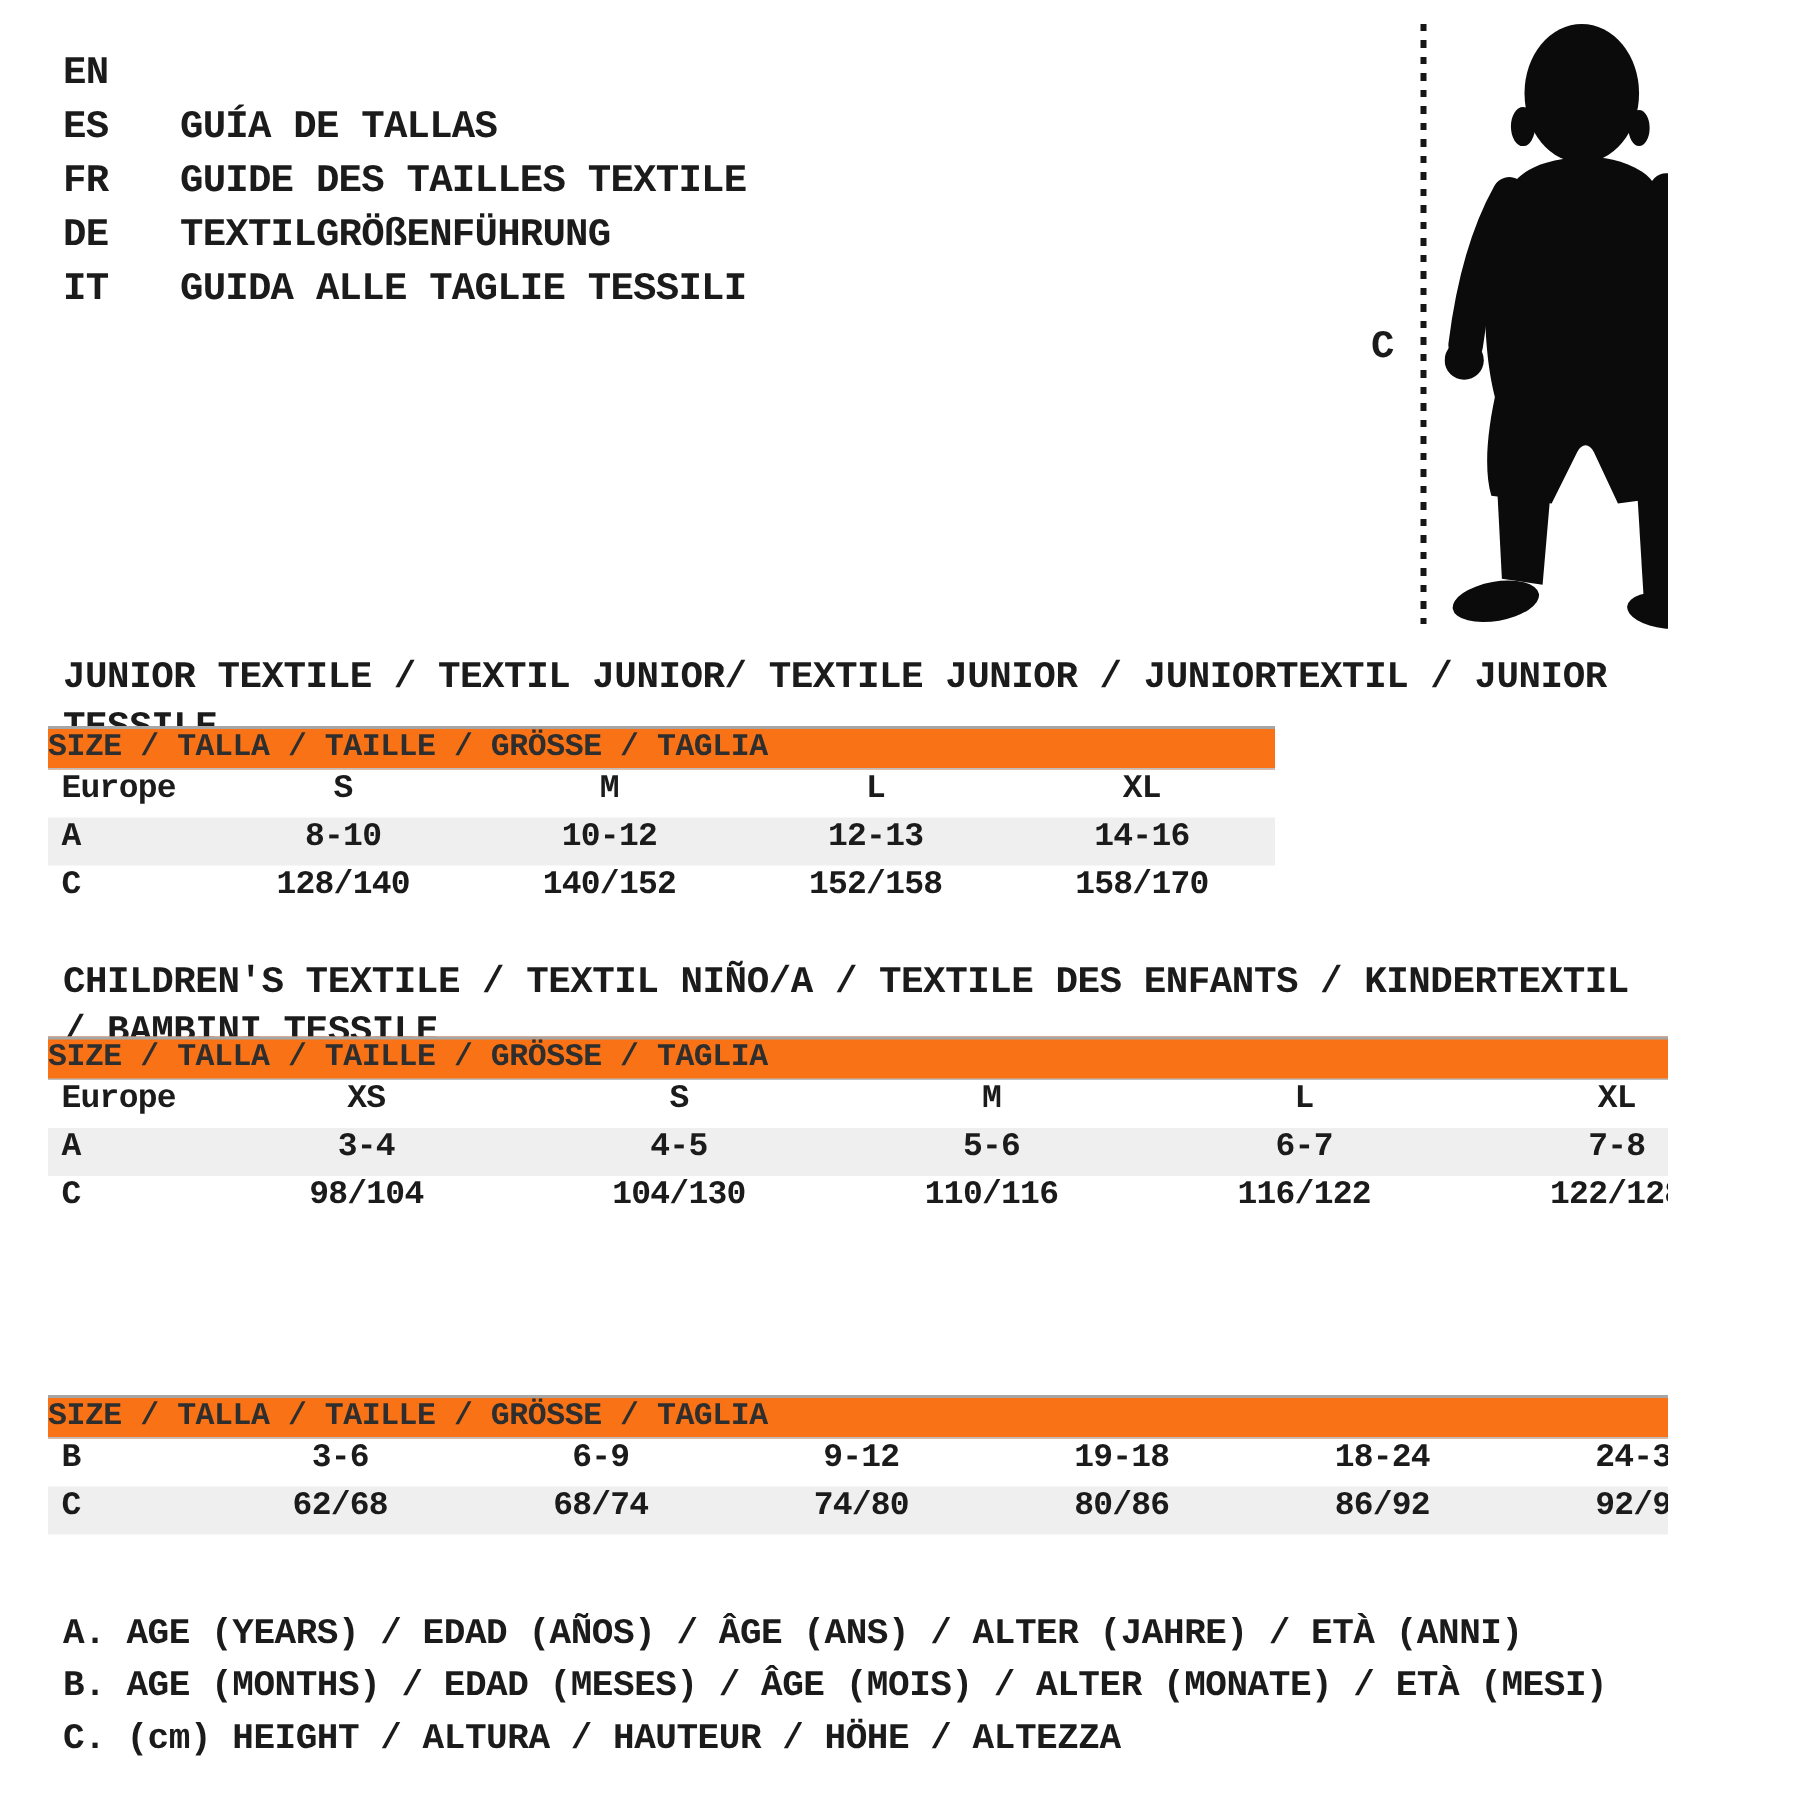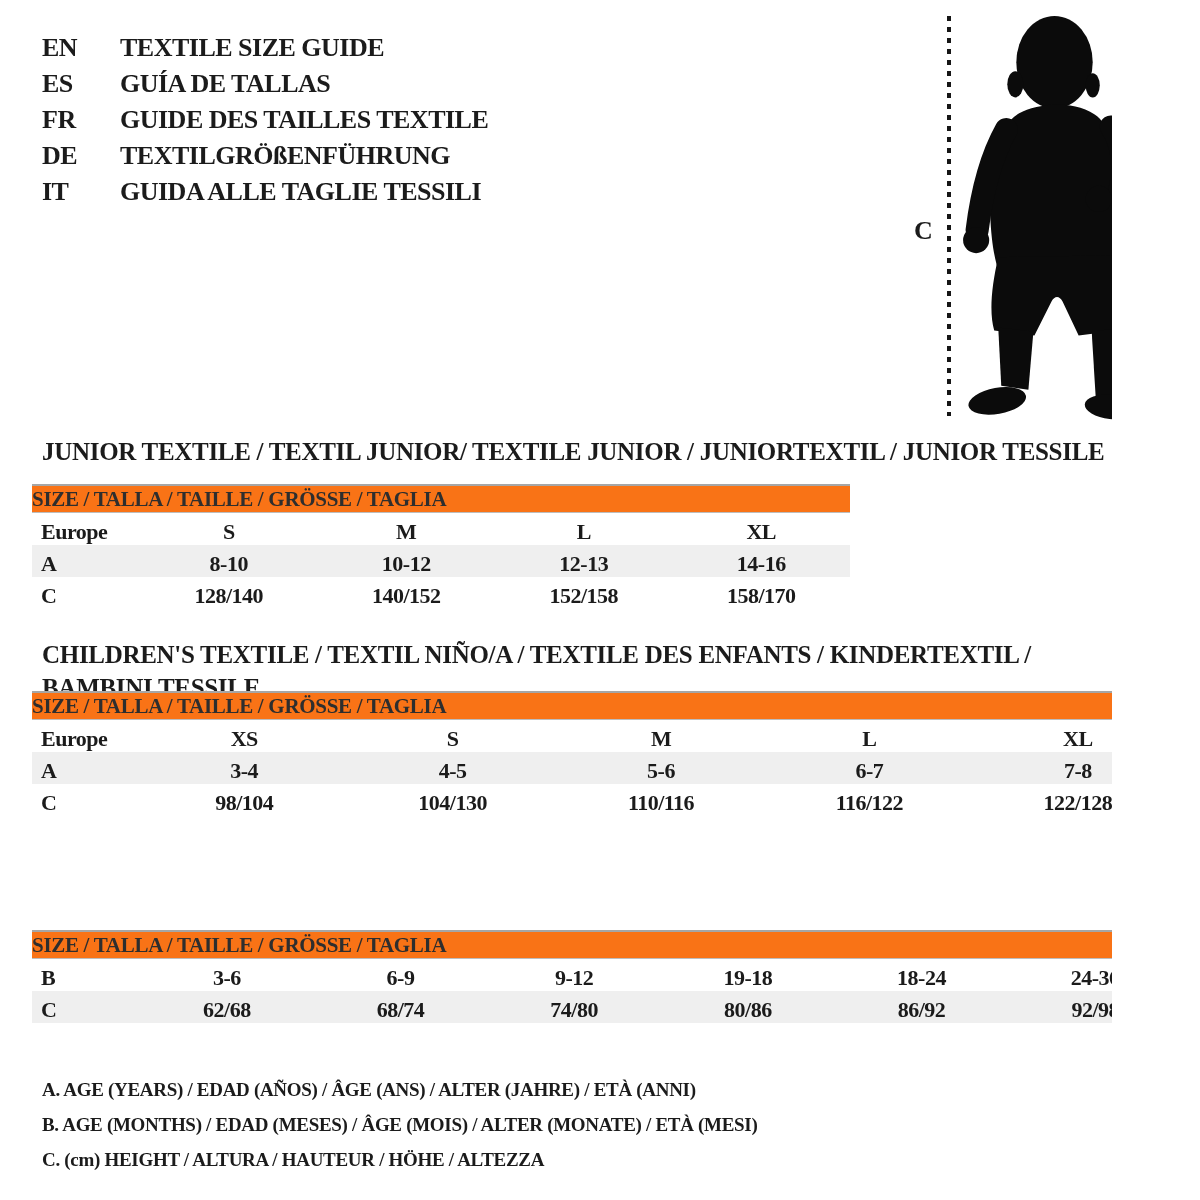--- a/index.html
+++ b/index.html
@@ -1,18 +1,18 @@
 <!DOCTYPE html>
 <html><head>
 <meta charset="utf-8">
 <style>
   html,body{margin:0;padding:0;background:#ffffff;}
   .page{
     position:relative;width:1112px;height:1200px;background:#ffffff;overflow:hidden;
-    font-family:Liberation Serif, serif;color:#1b1b1b;
+    font-family:Liberation Mono, monospace;color:#1b1b1b;
   }
   
   .langs{position:absolute;left:42px;top:30px;}
   .lang-row{display:flex;font-size:26px;font-weight:700;line-height:36px;letter-spacing:-0.5px;}
   .lang-code{width:78px;}
   
   .dash-line{
     position:absolute;left:947px;top:16px;width:4px;height:400px;
     background:repeating-linear-gradient(to bottom,#161616 0 5px,transparent 5px 11px);
   }
@@ -21,38 +21,37 @@
   
   .section-title{
     position:absolute;left:42px;font-size:25px;font-weight:700;letter-spacing:-0.3px;line-height:33px;
   }
   .size-table{position:absolute;left:32px;}
   .size-bar{
     background:#f97316;border-top:2px solid #a6a6a6;border-bottom:1px solid #bdbdbd;
     height:26px;line-height:26px;padding-left:0;
     font-size:21px;font-weight:700;letter-spacing:-0.3px;color:#2e2e2e;
   }
-  .trow{display:flex;align-items:flex-end;height:32px;font-size:22px;font-weight:700;letter-spacing:-0.5px;}
+  .trow{display:flex;align-items:flex-start;height:32px;font-size:22px;font-weight:700;letter-spacing:-0.5px;}
   .trow.shade{background:#efefef;}
   .tlabel{width:108px;padding-left:9px;box-sizing:border-box;}
   .tcell{flex:1;text-align:center;}
   .section-title2:empty{display:none;}
   
   .legend{position:absolute;left:42px;top:1072px;}
-  .legend-line{font-size:19px;font-weight:700;letter-spacing:-0.3px;line-height:35px;}
+  .legend-line{font-size:24px;font-weight:700;letter-spacing:-0.3px;line-height:35px;}
 </style>
 </head>
 <body>
 
 <div class="page">
 
   <div class="langs">
     <div class="lang-row">
       <span class="lang-code">EN</span>
-      <span>TEXTILE SIZE GUIDE</span>
     </div>
     <div class="lang-row">
       <span class="lang-code">ES</span>
       <span>GUÍA DE TALLAS</span>
     </div>
     <div class="lang-row">
       <span class="lang-code">FR</span>
       <span>GUIDE DES TAILLES TEXTILE</span>
     </div>
     <div class="lang-row">

